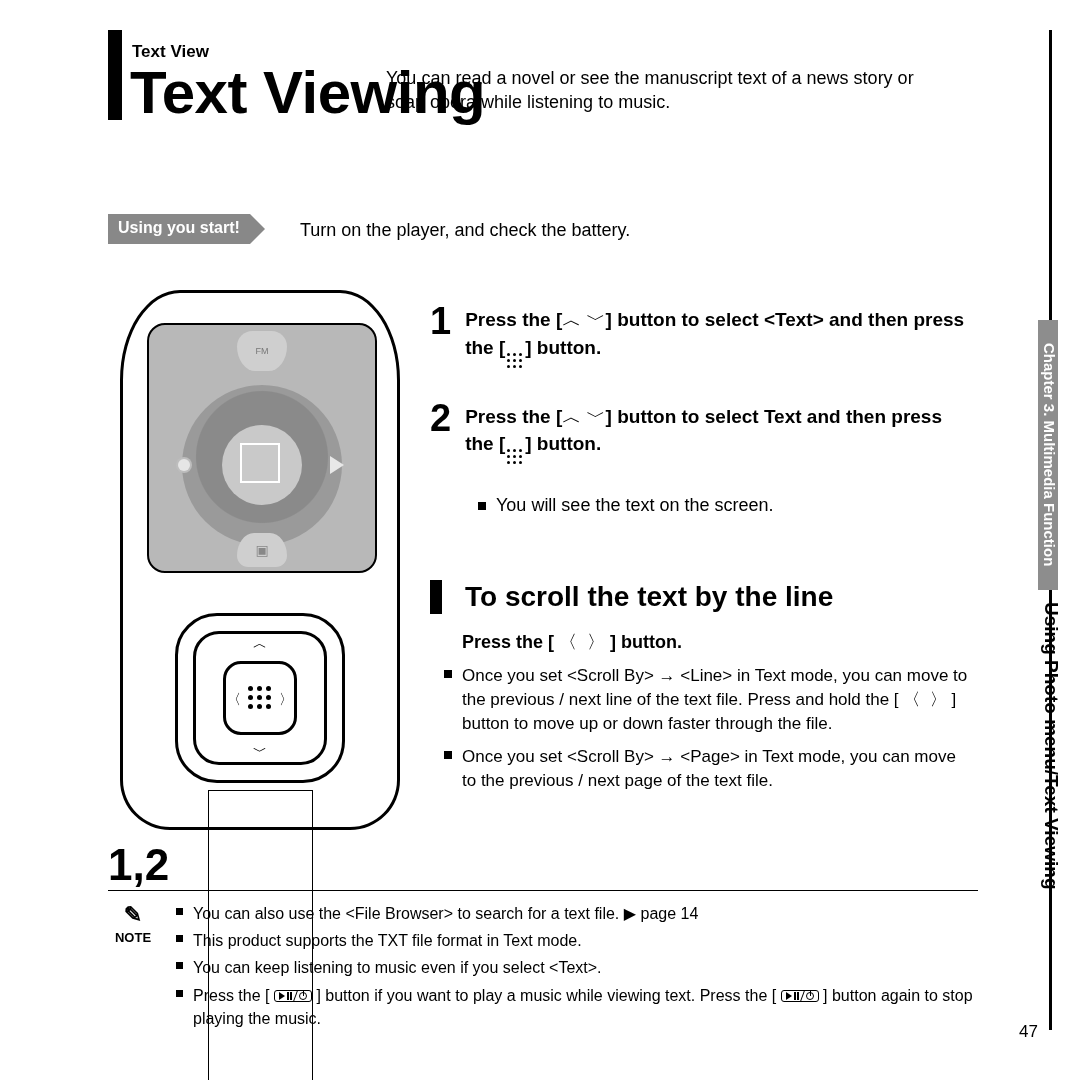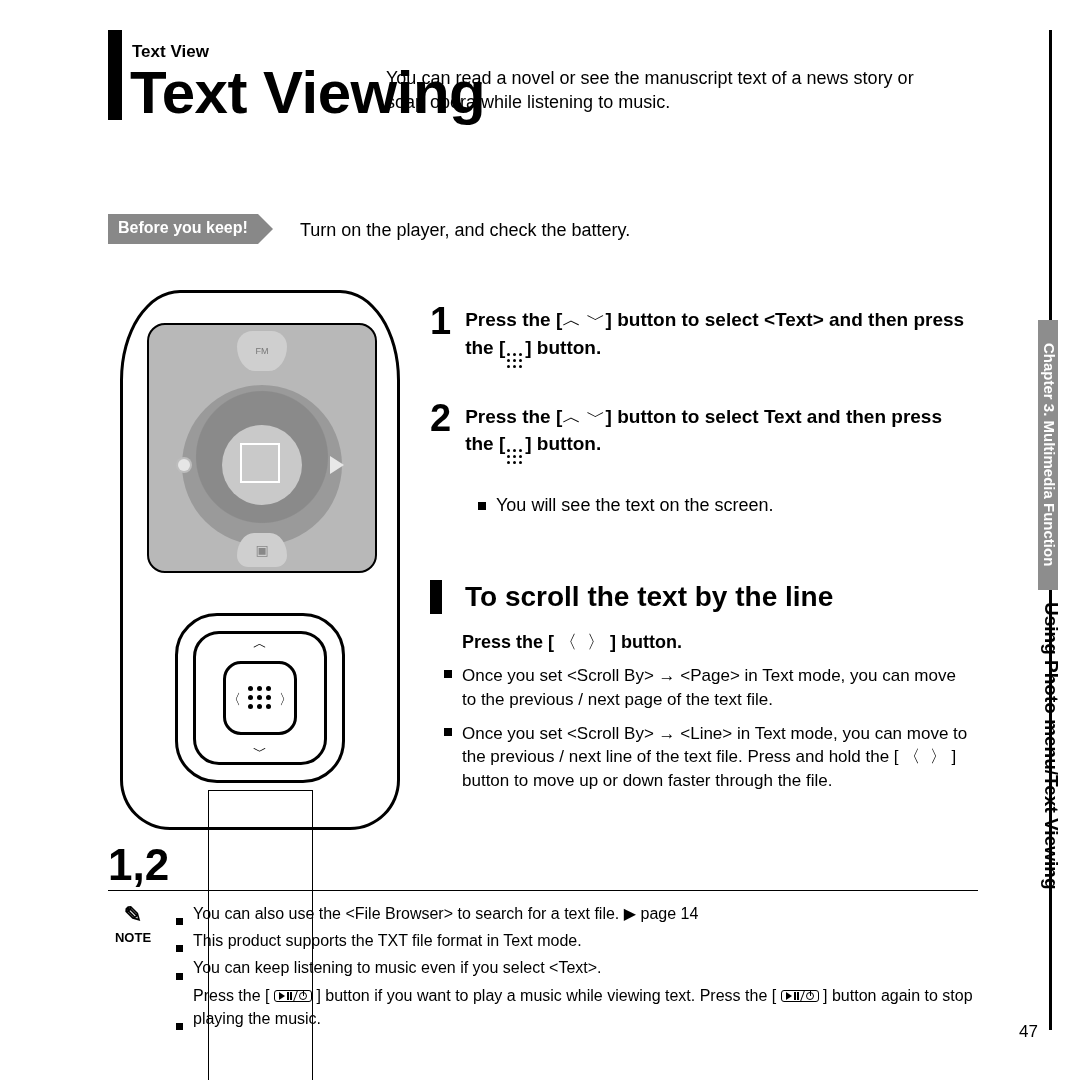--- a/index.html
+++ b/index.html
@@ -194,21 +194,21 @@
   .divider{position:absolute;left:108px;top:890px;width:870px;border-top:1px solid #000;}
 
   .note-block{
     position:absolute;left:108px;top:902px;width:870px;display:flex;gap:18px;
   }
   .note-icon{
     width:50px;display:flex;flex-direction:column;align-items:center;font-size:13px;font-weight:bold;gap:2px;
   }
   .note-icon .pencil{font-size:22px;}
   .note-list{flex:1;}
-  .note-list .b{display:flex;gap:10px;font-size:16px;line-height:1.45;margin-bottom:4px;align-items:flex-end;}
+  .note-list .b{display:flex;gap:10px;font-size:16px;line-height:1.45;margin-bottom:4px;}
   .note-list .b .sq{width:7px;height:7px;background:#000;margin-top:6px;flex:none;}
 
   
   .side-col{
     position:absolute; right:0; top:30px; width:60px; height:1020px;
   }
   .side-bar{
     position:absolute; right:28px; top:0; width:3px; height:1000px; background:#000;
   }
   .side-tab{
@@ -240,21 +240,21 @@
   .pbtn .pow::after{content:"";position:absolute;left:3px;top:-2px;width:1.2px;height:5px;background:#000;}
 </style>
 </head>
 <body>
 
 <div class="left-bar"></div>
 <div class="eyebrow">Text View</div>
 <div class="h1">Text Viewing</div>
 <div class="intro">You can read a novel or see the manuscript text of a news story or soap opera while listening to music.</div>
 
-<div class="before-tag">Before you keep!</div>
+<div class="before-tag">Using you start!</div>
 <div class="before-text">Turn on the player, and check the battery.</div>
 
 <div class="device-wrap">
   <div class="device">
     <div class="screen">
       <div class="fm-tab">
         <span>FM</span>
       </div>
       <div class="hub">
         <div class="hub-dot left"></div>
@@ -337,27 +337,27 @@
   <div class="bar"></div>
   <div class="t">To scroll the text by the line</div>
 </div>
 
 <div class="sect-body">
   <div class="lead">
     <span>Press the [ </span><span class="sym">〈&nbsp;&nbsp;〉</span><span> ] button.</span>
   </div>
   <div class="b">
     <div class="sq"></div>
-    <div>Once you set &lt;Scroll By&gt; → &lt;Page&gt; in Text mode, you can move to the previous / next page of the text file.</div>
+    <div>
+      <span>Once you set &lt;Scroll By&gt; → &lt;Line&gt; in Text mode, you can move to the previous / next line of the text file. Press and hold the [ </span><span class="sym">〈&nbsp;&nbsp;〉</span><span> ] button to move up or down faster through the file.</span>
+    </div>
   </div>
   <div class="b">
     <div class="sq"></div>
-    <div>
-      <span>Once you set &lt;Scroll By&gt; → &lt;Line&gt; in Text mode, you can move to the previous / next line of the text file. Press and hold the [ </span><span class="sym">〈&nbsp;&nbsp;〉</span><span> ] button to move up or down faster through the file.</span>
-    </div>
+    <div>Once you set &lt;Scroll By&gt; → &lt;Page&gt; in Text mode, you can move to the previous / next page of the text file.</div>
   </div>
 </div>
 
 <div class="divider"></div>
 
 <div class="note-block">
   <div class="note-icon">
     <div class="pencil">✎</div>
     <div>NOTE</div>
   </div>

